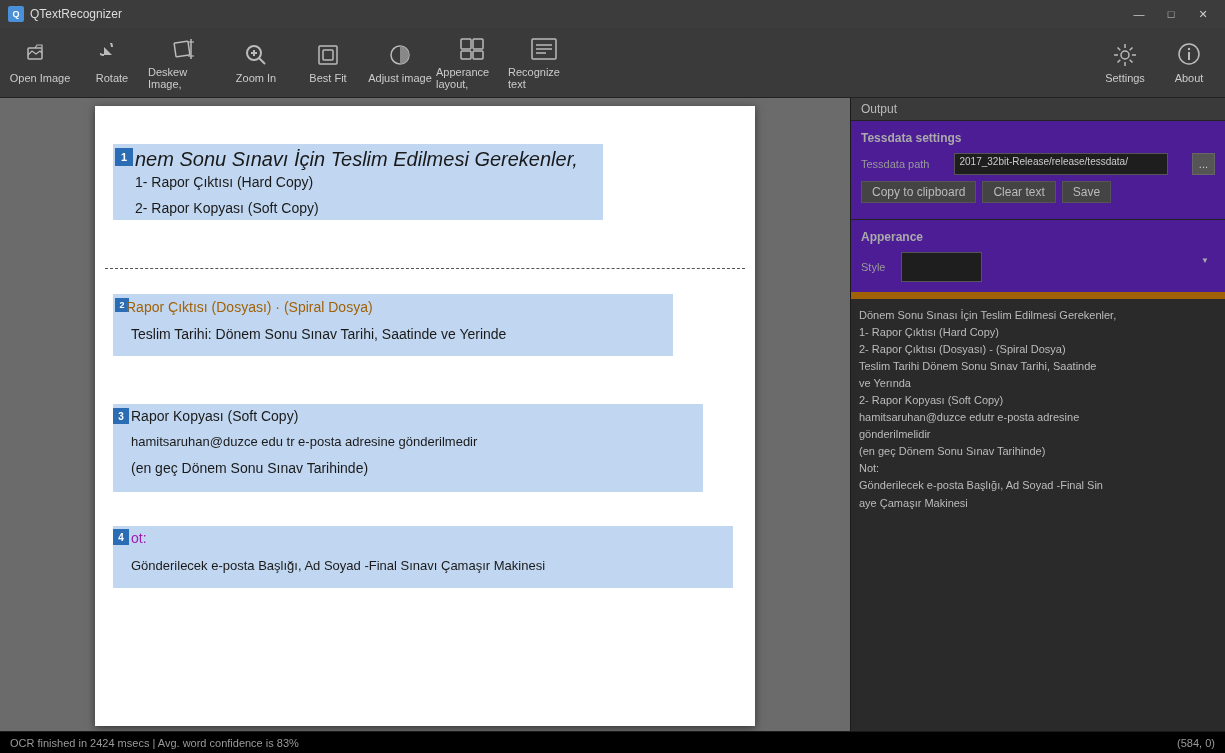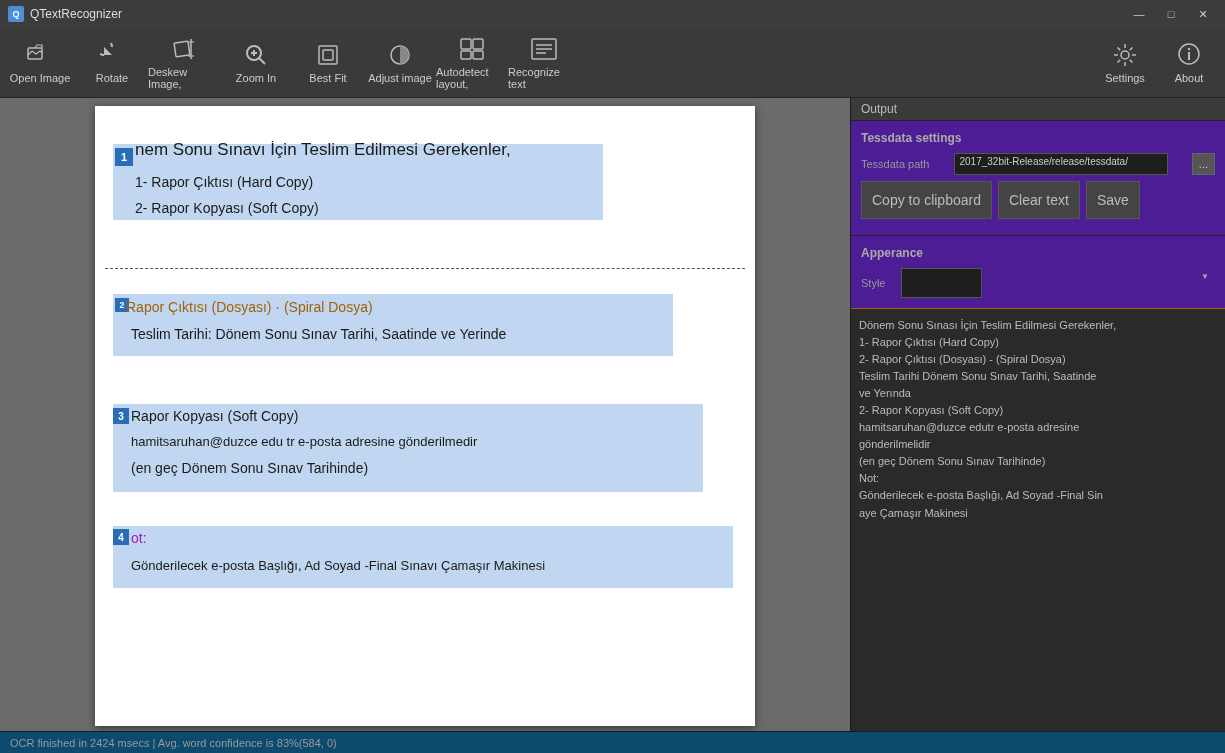--- a/index.html
+++ b/index.html
@@ -167,26 +167,26 @@
       display: flex;
       gap: 6px;
       margin-bottom: 6px;
     }
     .out-btn {
       background: #444;
       border: 1px solid #555;
       color: #bbb;
       padding: 2px 10px;
       cursor: pointer;
-      font-size: 14px;
-      height: 38px;
+      font-size: 12px;
+      height: 22px;
     }
     #appearance-section {
       padding: 10px;
-      border-bottom: 1px solid #a16207;
+      border-bottom: 7px solid #a16207;
     }
     .style-row {
       display: flex;
       align-items: center;
       gap: 16px;
     }
     .style-label {
       color: #999;
       font-size: 11px;
     }
@@ -222,26 +222,26 @@
       overflow-y: auto;
       font-size: 11px;
       color: #bbb;
       line-height: 1.5;
       background: #2a2a2a;
     }
 
     
     #status-bar {
       height: 22px;
-      background: #0c4a6e;
+      background: #000000;
       border-top: 1px solid #1a1a1a;
       display: flex;
       align-items: center;
       padding: 0 10px;
-      justify-content: flex-start;
+      justify-content: space-between;
       font-size: 11px;
       color: #999;
     }
     .page-wrapper {
       background: white;
       width: 660px;
       margin: 8px auto;
       padding: 20px 30px 40px 30px;
       min-height: 620px;
       position: relative;
@@ -330,21 +330,21 @@
   </div>
   <div class="toolbar-btn">
     <div class="tb-icon">
       <svg width="26" height="24" viewBox="0 0 26 24" fill="none">
         <rect x="2" y="2" width="10" height="10" rx="1" stroke="#bbb" stroke-width="1.5" fill="none"></rect>
         <rect x="14" y="2" width="10" height="10" rx="1" stroke="#bbb" stroke-width="1.5" fill="none"></rect>
         <rect x="2" y="14" width="10" height="8" rx="1" stroke="#bbb" stroke-width="1.5" fill="none"></rect>
         <rect x="14" y="14" width="10" height="8" rx="1" stroke="#bbb" stroke-width="1.5" fill="none"></rect>
       </svg>
     </div>
-    <span>Autodetect layout,</span>
+    <span>Apperance layout,</span>
   </div>
   <div class="toolbar-btn">
     <div class="tb-icon">
       <svg width="28" height="24" viewBox="0 0 28 24" fill="none">
         <rect x="2" y="2" width="24" height="20" rx="1" stroke="#bbb" stroke-width="1.5" fill="none"></rect>
         <line x1="6" y1="8" x2="22" y2="8" stroke="#bbb" stroke-width="1.5"></line>
         <line x1="6" y1="12" x2="22" y2="12" stroke="#bbb" stroke-width="1.5"></line>
         <line x1="6" y1="16" x2="16" y2="16" stroke="#bbb" stroke-width="1.5"></line>
       </svg>
     </div>
@@ -385,21 +385,21 @@
 
       <div class="hl-block" style="top:298px; left:18px; width:590px; height:88px;"></div>
 
       <div class="hl-block" style="top:420px; left:18px; width:620px; height:62px;"></div>
 
       <div style="position:absolute; top:42px; left:20px; width:18px; height:18px; background:#2a6db5; color:white; font-size:11px; font-weight:bold; display:flex; align-items:center; justify-content:center; font-family:Arial;">1</div>
       <div style="position:absolute; top:192px; left:20px; width:14px; height:14px; background:#2a6db5; color:white; font-size:9px; font-weight:bold; display:flex; align-items:center; justify-content:center; font-family:Arial;">2</div>
       <div style="position:absolute; top:302px; left:18px; width:16px; height:16px; background:#2a6db5; color:white; font-size:10px; font-weight:bold; display:flex; align-items:center; justify-content:center; font-family:Arial;">3</div>
       <div style="position:absolute; top:423px; left:18px; width:16px; height:16px; background:#2a6db5; color:white; font-size:10px; font-weight:bold; display:flex; align-items:center; justify-content:center; font-family:Arial;">4</div>
 
-      <div style="position:absolute; top:34px; left:40px; font-size:17px; font-family:Arial; color:#1a1a1a;">nem Sonu Sınavı İçin Teslim Edilmesi Gerekenler,</div>
+      <div style="position:absolute; top:42px; left:40px; font-size:20px; font-family:Arial; color:#1a1a1a;font-style:italic;">nem Sonu Sınavı İçin Teslim Edilmesi Gerekenler,</div>
       <div style="position:absolute; top:68px; left:40px; font-size:14px; font-family:Arial; color:#1a1a1a;">1- Rapor Çıktısı (Hard Copy)</div>
       <div style="position:absolute; top:94px; left:40px; font-size:14px; font-family:Arial; color:#1a1a1a;">2- Rapor Kopyası (Soft Copy)</div>
 
       <div style="position:absolute; top:162px; left:10px; right:10px; border-top:1px dashed #555;"></div>
 
       <div style="position:absolute; top:193px; left:31px; font-size:14px; font-family:Arial; color:#a16207;">Rapor Çıktısı (Dosyası)   ·    (Spiral Dosya)</div>
       <div style="position:absolute; top:220px; left:36px; font-size:14px; font-family:Arial; color:#1a1a1a;">Teslim Tarihi: Dönem Sonu Sınav Tarihi, Saatinde ve Yerinde</div>
 
       <div style="position:absolute; top:302px; left:36px; font-size:14px; font-family:Arial; color:#1a1a1a;">Rapor Kopyası (Soft Copy)</div>
       <div style="position:absolute; top:328px; left:36px; font-size:13px; font-family:Arial; color:#1a1a1a;">hamitsaruhan@duzce edu tr        e-posta adresine gönderilmedir</div>

